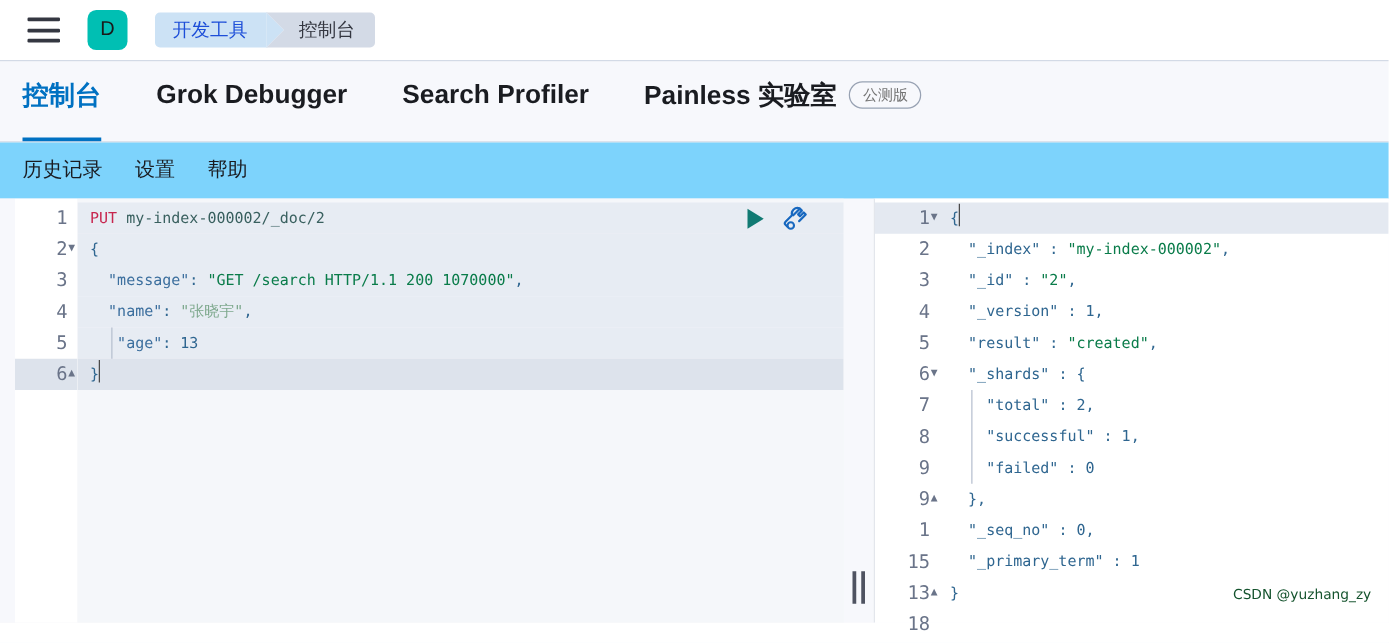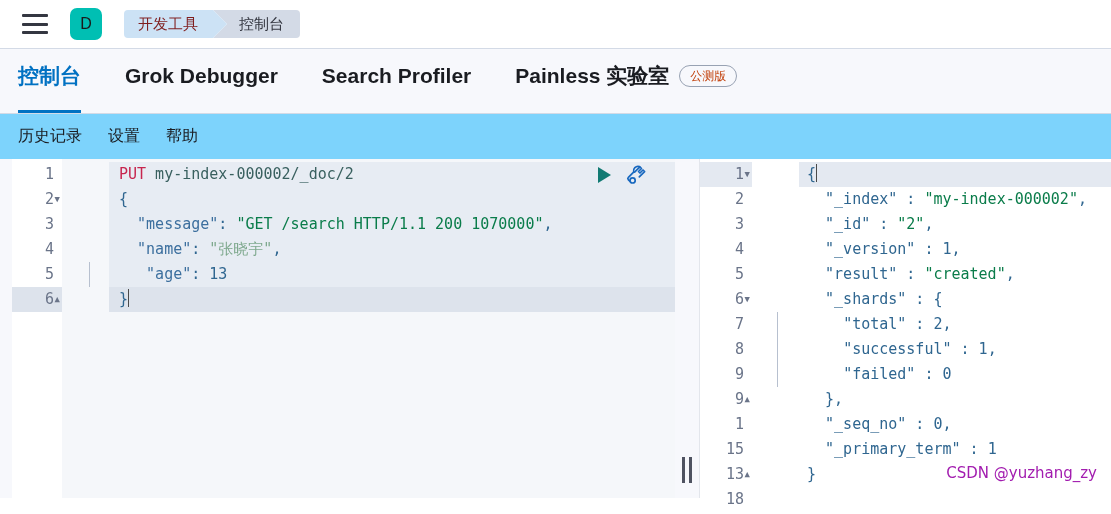--- a/index.html
+++ b/index.html
@@ -47,21 +47,21 @@
   .crumb {
     height: 28px;
     display: flex; align-items: center;
     font-size: 15px;
     white-space: nowrap;
     position: relative;
     cursor: pointer;
   }
   .crumb-first {
     background: #CCE2F5;
-    color: #7f1d1d;
+    color: #1d4ed8;
     padding: 0 16px 0 14px;
     border-radius: 4px 0 0 4px;
   }
   .crumb-first::after {
     content: "";
     position: absolute; right: -13px; top: 0;
     width: 0; height: 0;
     border-top: 14px solid transparent;
     border-bottom: 14px solid transparent;
     border-left: 14px solid #CCE2F5;
@@ -112,21 +112,21 @@
     height: 3px; background: #0071C2;
   }
   .beta-badge {
     display: inline-flex; align-items: center; justify-content: center;
     height: 22px;
     padding: 0 10px;
     margin-left: 10px;
     border: 1px solid #98A2B3;
     border-radius: 11px;
     font-size: 12px; font-weight: normal;
-    color: #c2410c;
+    color: #737373;
     background: transparent;
     vertical-align: middle;
   }
 
   
   .submenu-wrap {
     background: #7dd3fc;
     padding-left: 18px;
     height: 45px;
     display: flex; align-items: center;
@@ -184,25 +184,24 @@
     right: 2px; top: 0;
     font-size: 9px;
     color: #6a7489;
     line-height: 25px;
   }
   .gutter-line.cur { background: #DDE3EC; }
   .code-line {
     height: 25px;
     line-height: 25px;
     font-family: "DejaVu Sans Mono", "Liberation Mono", monospace;
-    font-size: 15px;
+    font-size: 12px;
     white-space: pre;
     padding-left: 10px;
     color: #2d3b45;
-    margin-left: 47px;
   }
   .code-line.filled { background: #E7ECF3; }
   .code-line.cur { background: #DDE3EC; }
   .tok-method { color: #C7254E; }
   .tok-url { color: #39605f; }
   .tok-punct { color: #2f6690; }
   .tok-key { color: #3C6F9E; }
   .tok-str { color: #0A7C4A; }
   .tok-str-cn { color: #7FA98E; }
   .tok-num { color: #2f6690; }
@@ -272,22 +271,22 @@
     position: relative;
     overflow: hidden;
   }
   .res-code .code-line { color: #2f6690; padding-left: 8px; }
   .res-code .code-line.cur,
   .res-gutter .gutter-line.cur { background: #E4E9F1; }
 
   .watermark {
     position: absolute;
     right: 14px; bottom: 16px;
-    font-size: 15px;
-    color: #a21caf;
+    font-size: 11px;
+    color: #14532d;
     font-family: "DejaVu Sans", sans-serif;
     white-space: nowrap;
     z-index: 8;
   }
 </style>
 </head>
 <body>
 
 <div class="header">
   <div class="hamburger">

